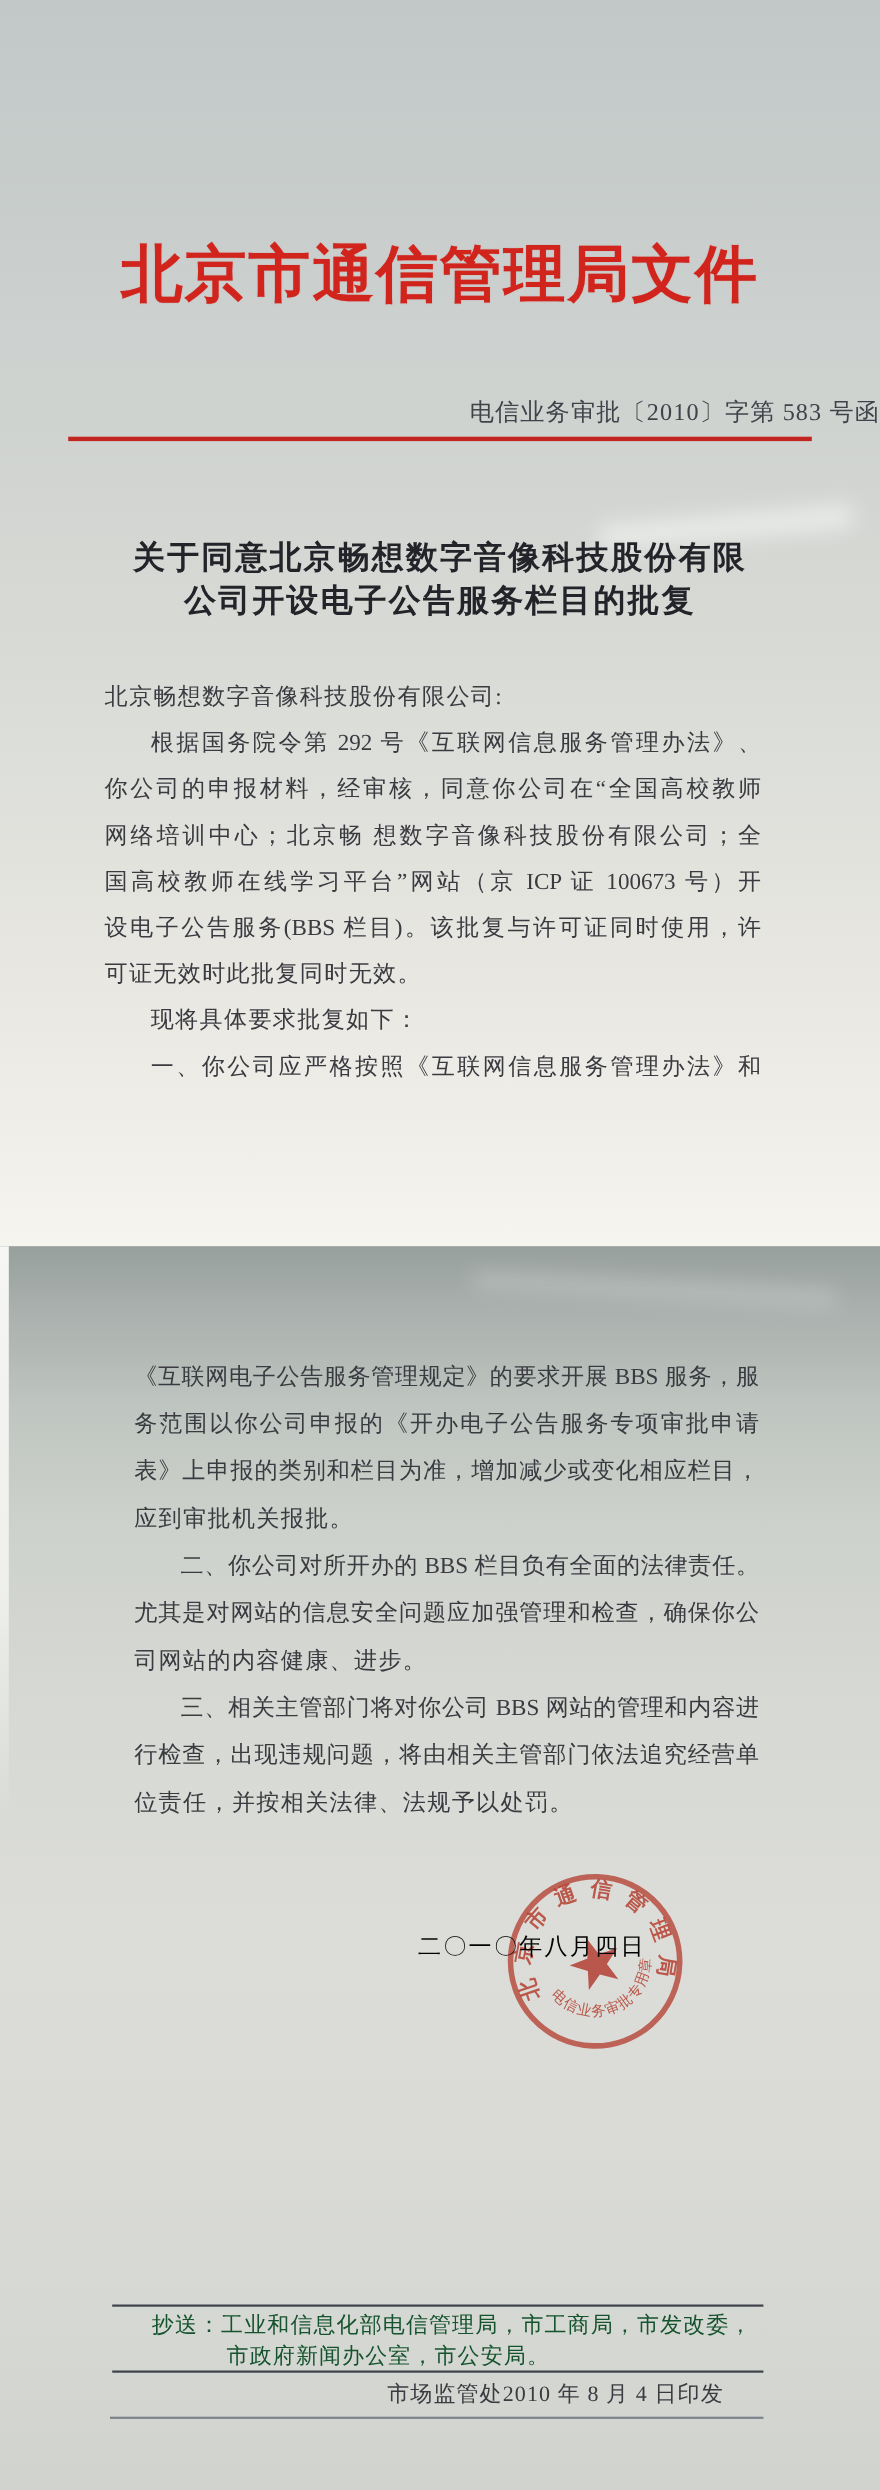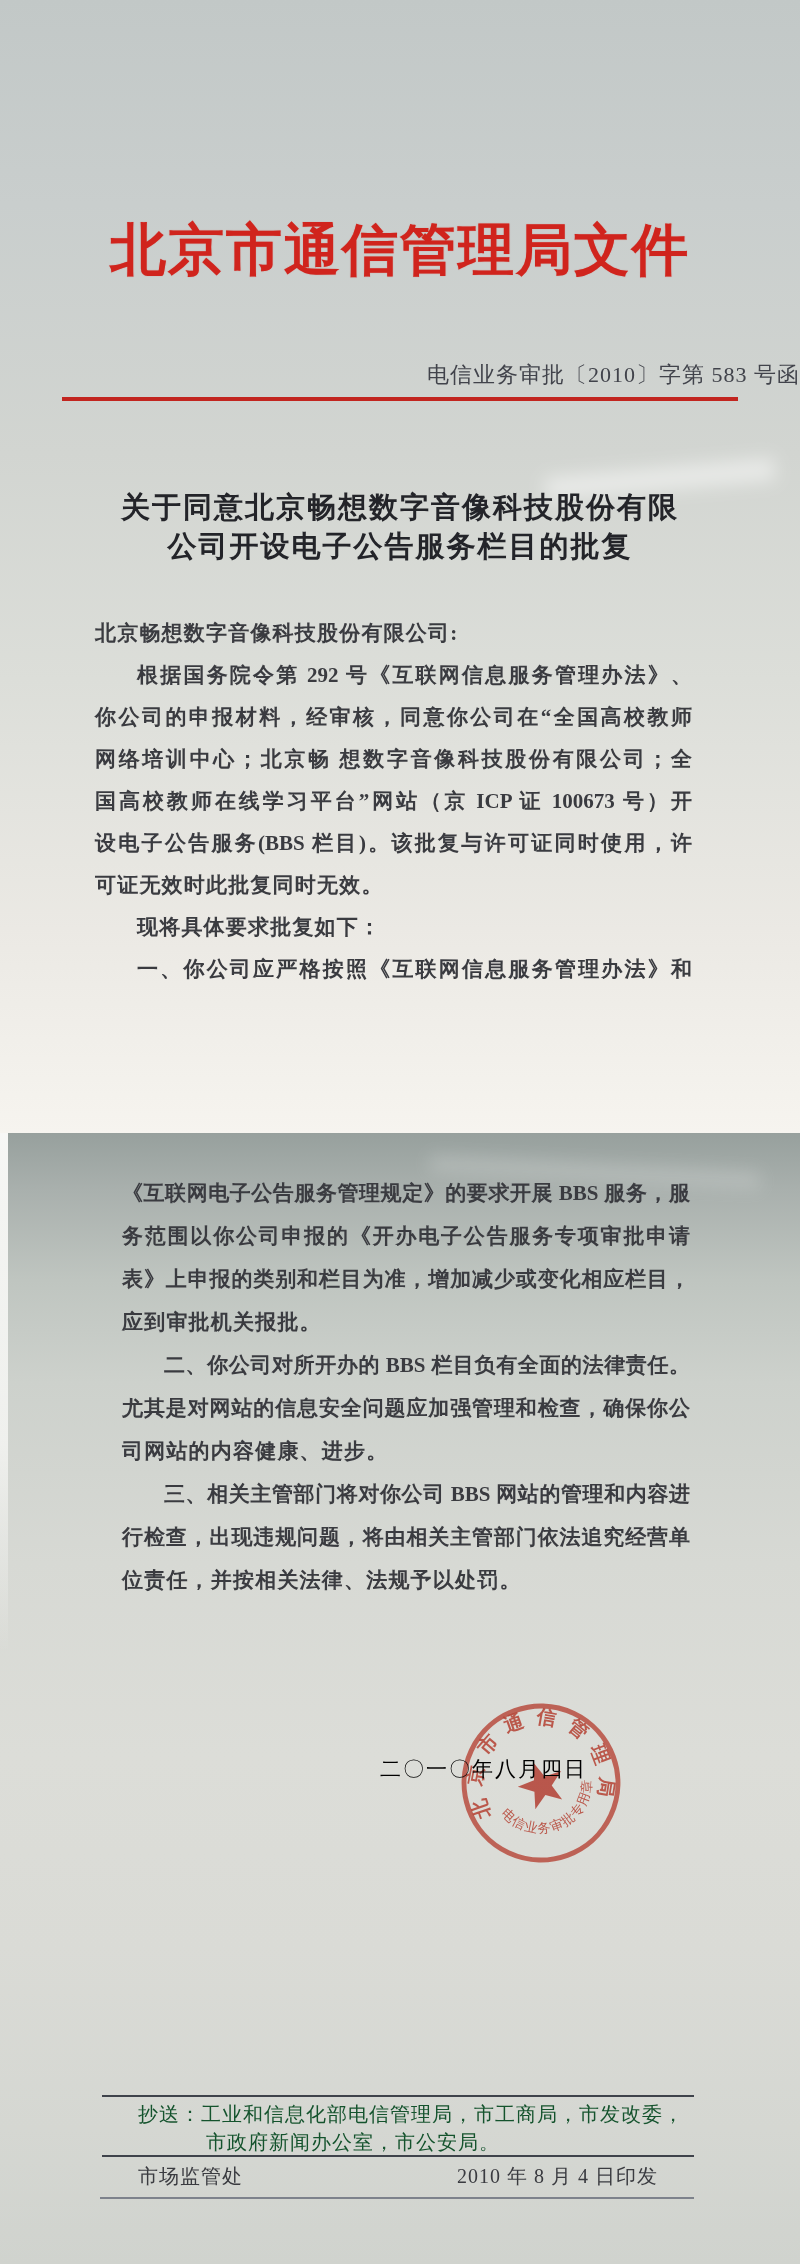--- a/index.html
+++ b/index.html
@@ -23,42 +23,42 @@
   .doc-number{position:absolute;left:0;top:360px;width:800px;text-align:right;
      font-size:22px;line-height:30px;letter-spacing:1px;color:#41434b;}
   .red-rule{position:absolute;left:62px;top:397px;width:676px;height:4px;background:#c2251f;}
 
   .doc-title{position:absolute;left:0;top:488px;width:800px;text-align:center;
      font-size:29px;line-height:39px;font-weight:bold;letter-spacing:2px;color:#232429;}
 
   
   .body-block{position:absolute;font-size:21px;color:#3a3b40;}
   .p1{left:95px;top:612px;width:597px;line-height:42px;}
-  .p2{left:122px;top:1172px;width:568px;line-height:43px;}
-  .line{letter-spacing:1.2px;white-space:nowrap;font-weight:bold;}
+  .p2{left:122px;top:1230px;width:568px;line-height:43px;}
+  .line{letter-spacing:1.2px;white-space:nowrap;}
   .line.fill{white-space:normal;text-align:justify;text-align-last:justify;letter-spacing:normal;}
   .line.indent{text-indent:2em;}
 
   .issue-date{position:absolute;left:380px;top:1756px;font-size:21px;letter-spacing:2px;
      line-height:26px;color:#000000;}
 
   
   .seal{position:absolute;left:455px;top:1697px;width:172px;height:172px;
      mix-blend-mode:multiply;opacity:.92;}
 
   
   .rule{position:absolute;background:#3f434b;height:2px;}
   .rule.r1{left:102px;top:2095px;width:592px;}
   .rule.r2{left:102px;top:2155px;width:592px;}
   .rule.r3{left:100px;top:2197px;width:594px;height:1.5px;background:#7d828c;}
   .cc-block{position:absolute;left:138px;top:2100px;width:556px;font-size:20px;
      line-height:28px;letter-spacing:1px;color:#14532d;}
   .cc2{margin-left:68px;}
   .issuer-row{position:absolute;left:102px;top:2163px;width:592px;box-sizing:border-box;
-     padding:0 36px;display:flex;justify-content:space-between;font-size:20px;
+     padding:0 36px;display:flex;justify-content:flex-end;font-size:20px;
      letter-spacing:1px;color:#3a3b40;}
 </style>
 </head>
 <body>
 
 <div class="doc">
 
   <div class="scan1"></div>
   <div class="scan2"></div>
   <div class="scan2-edge"></div>

